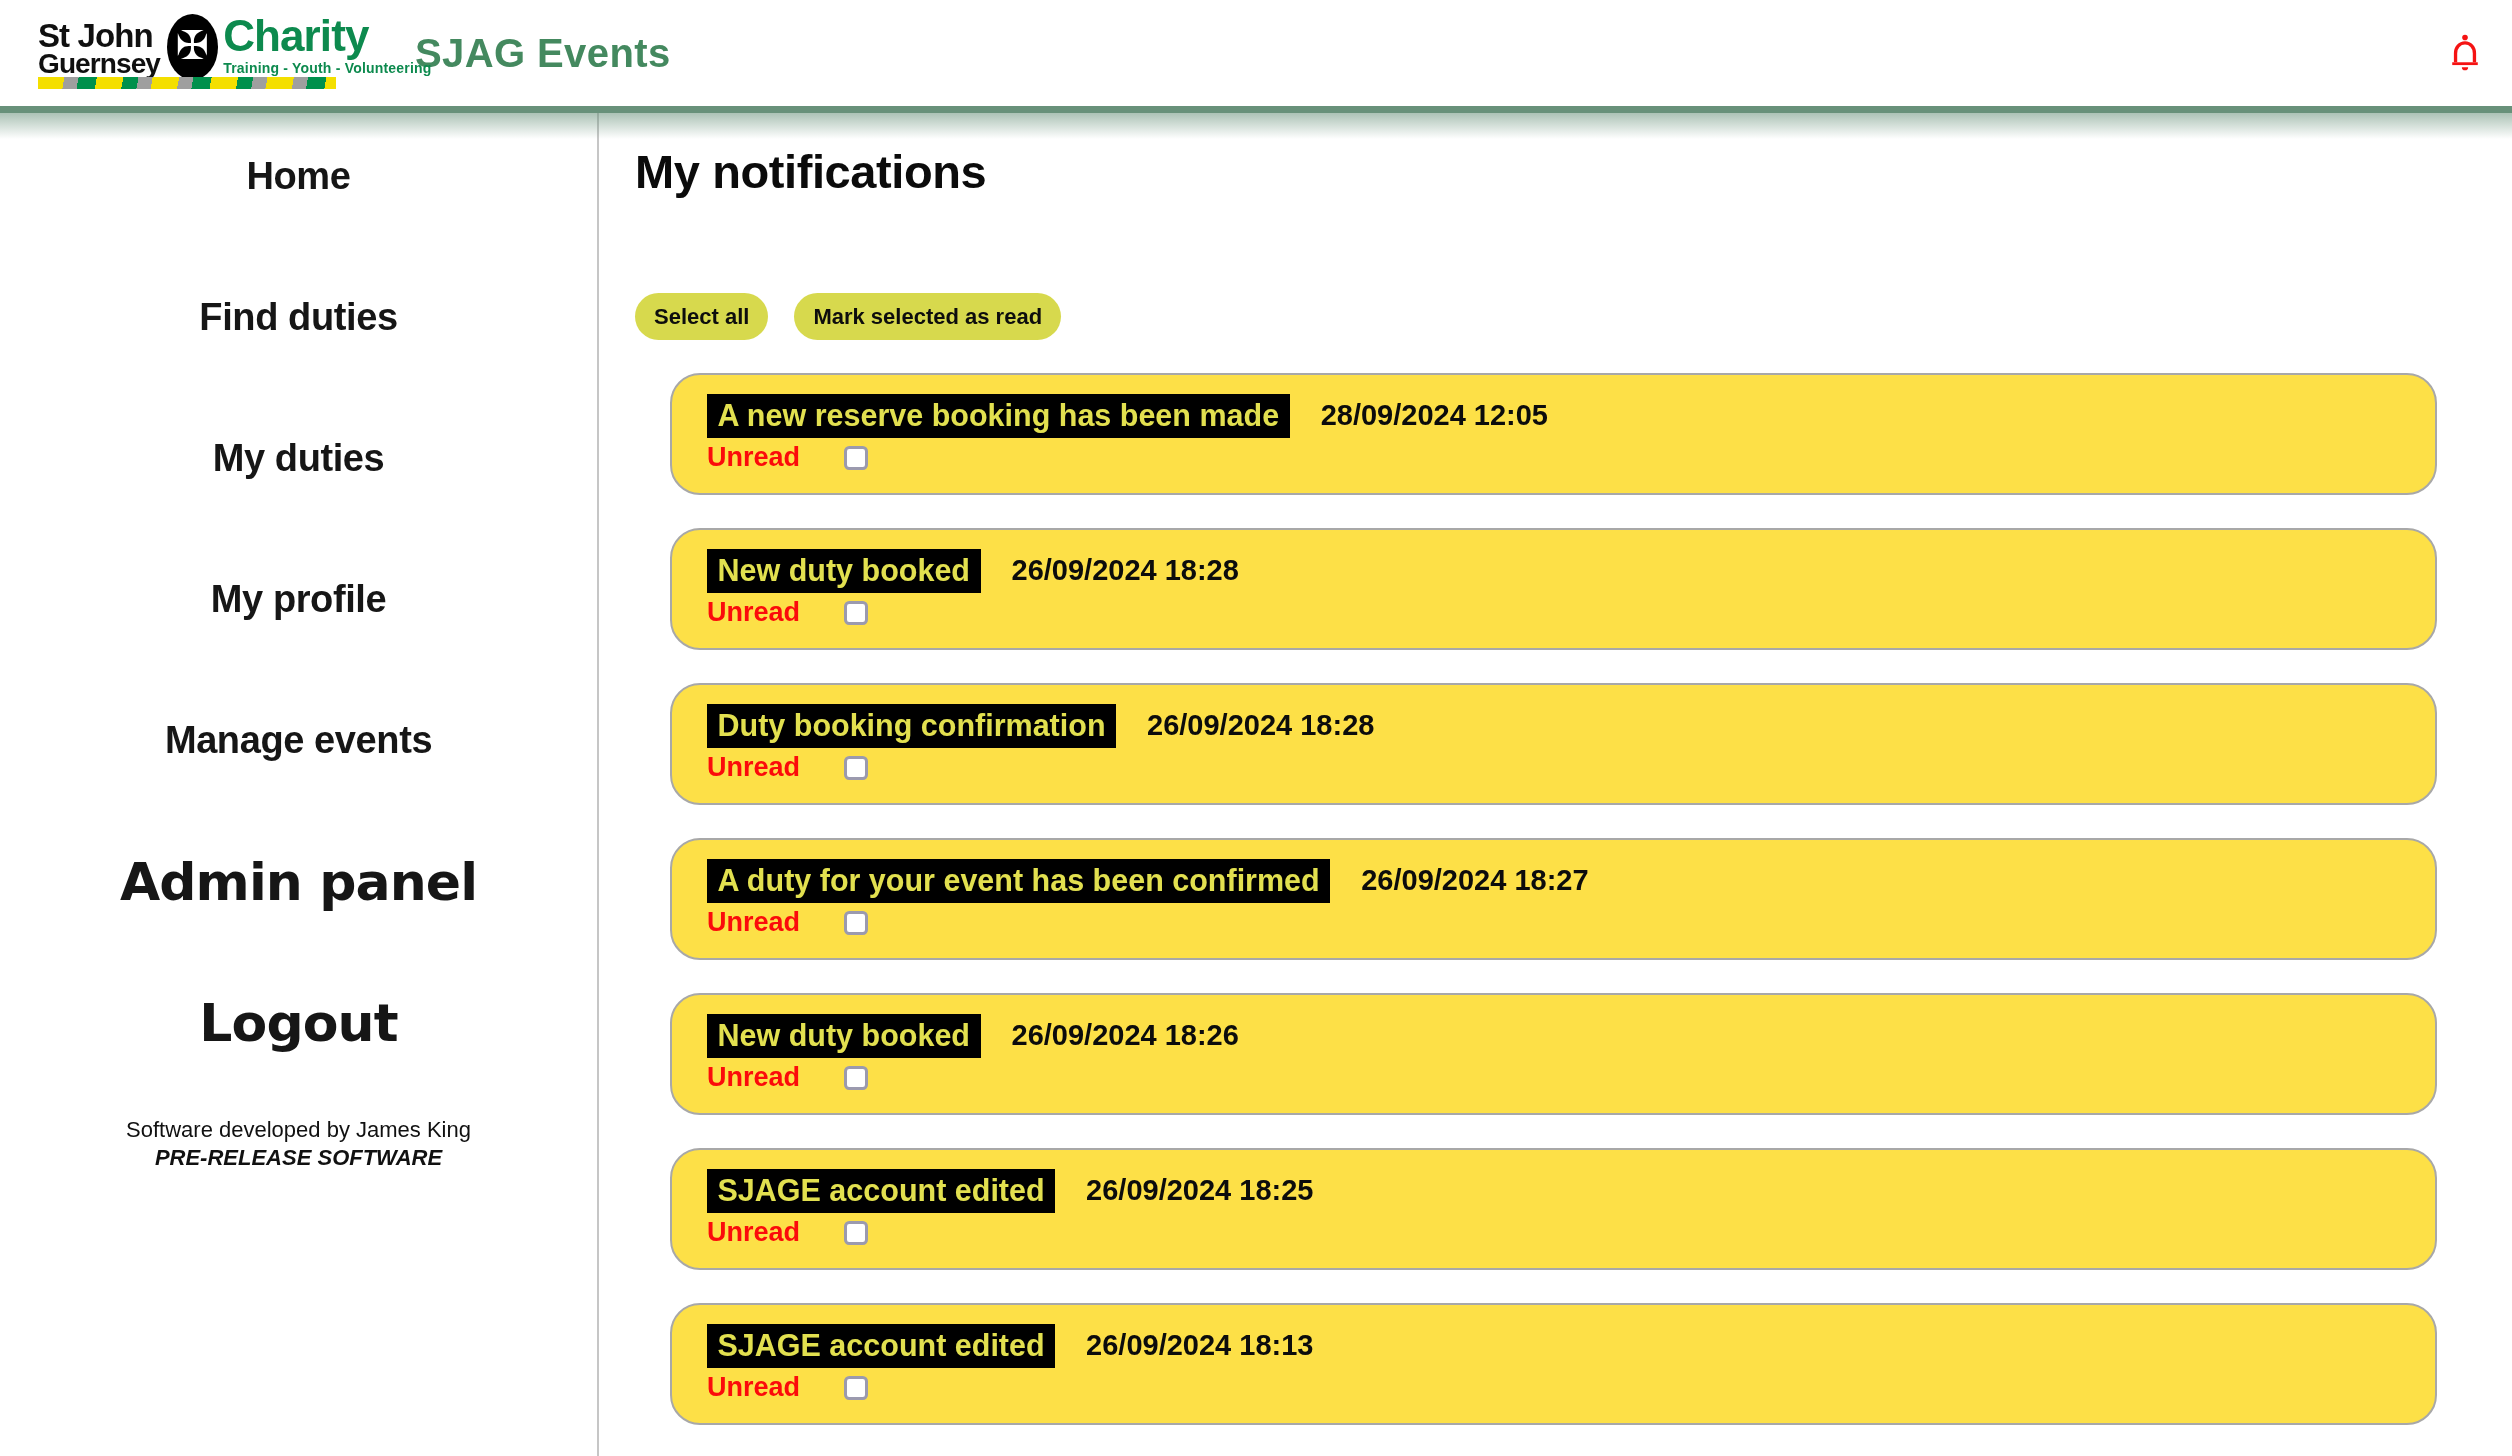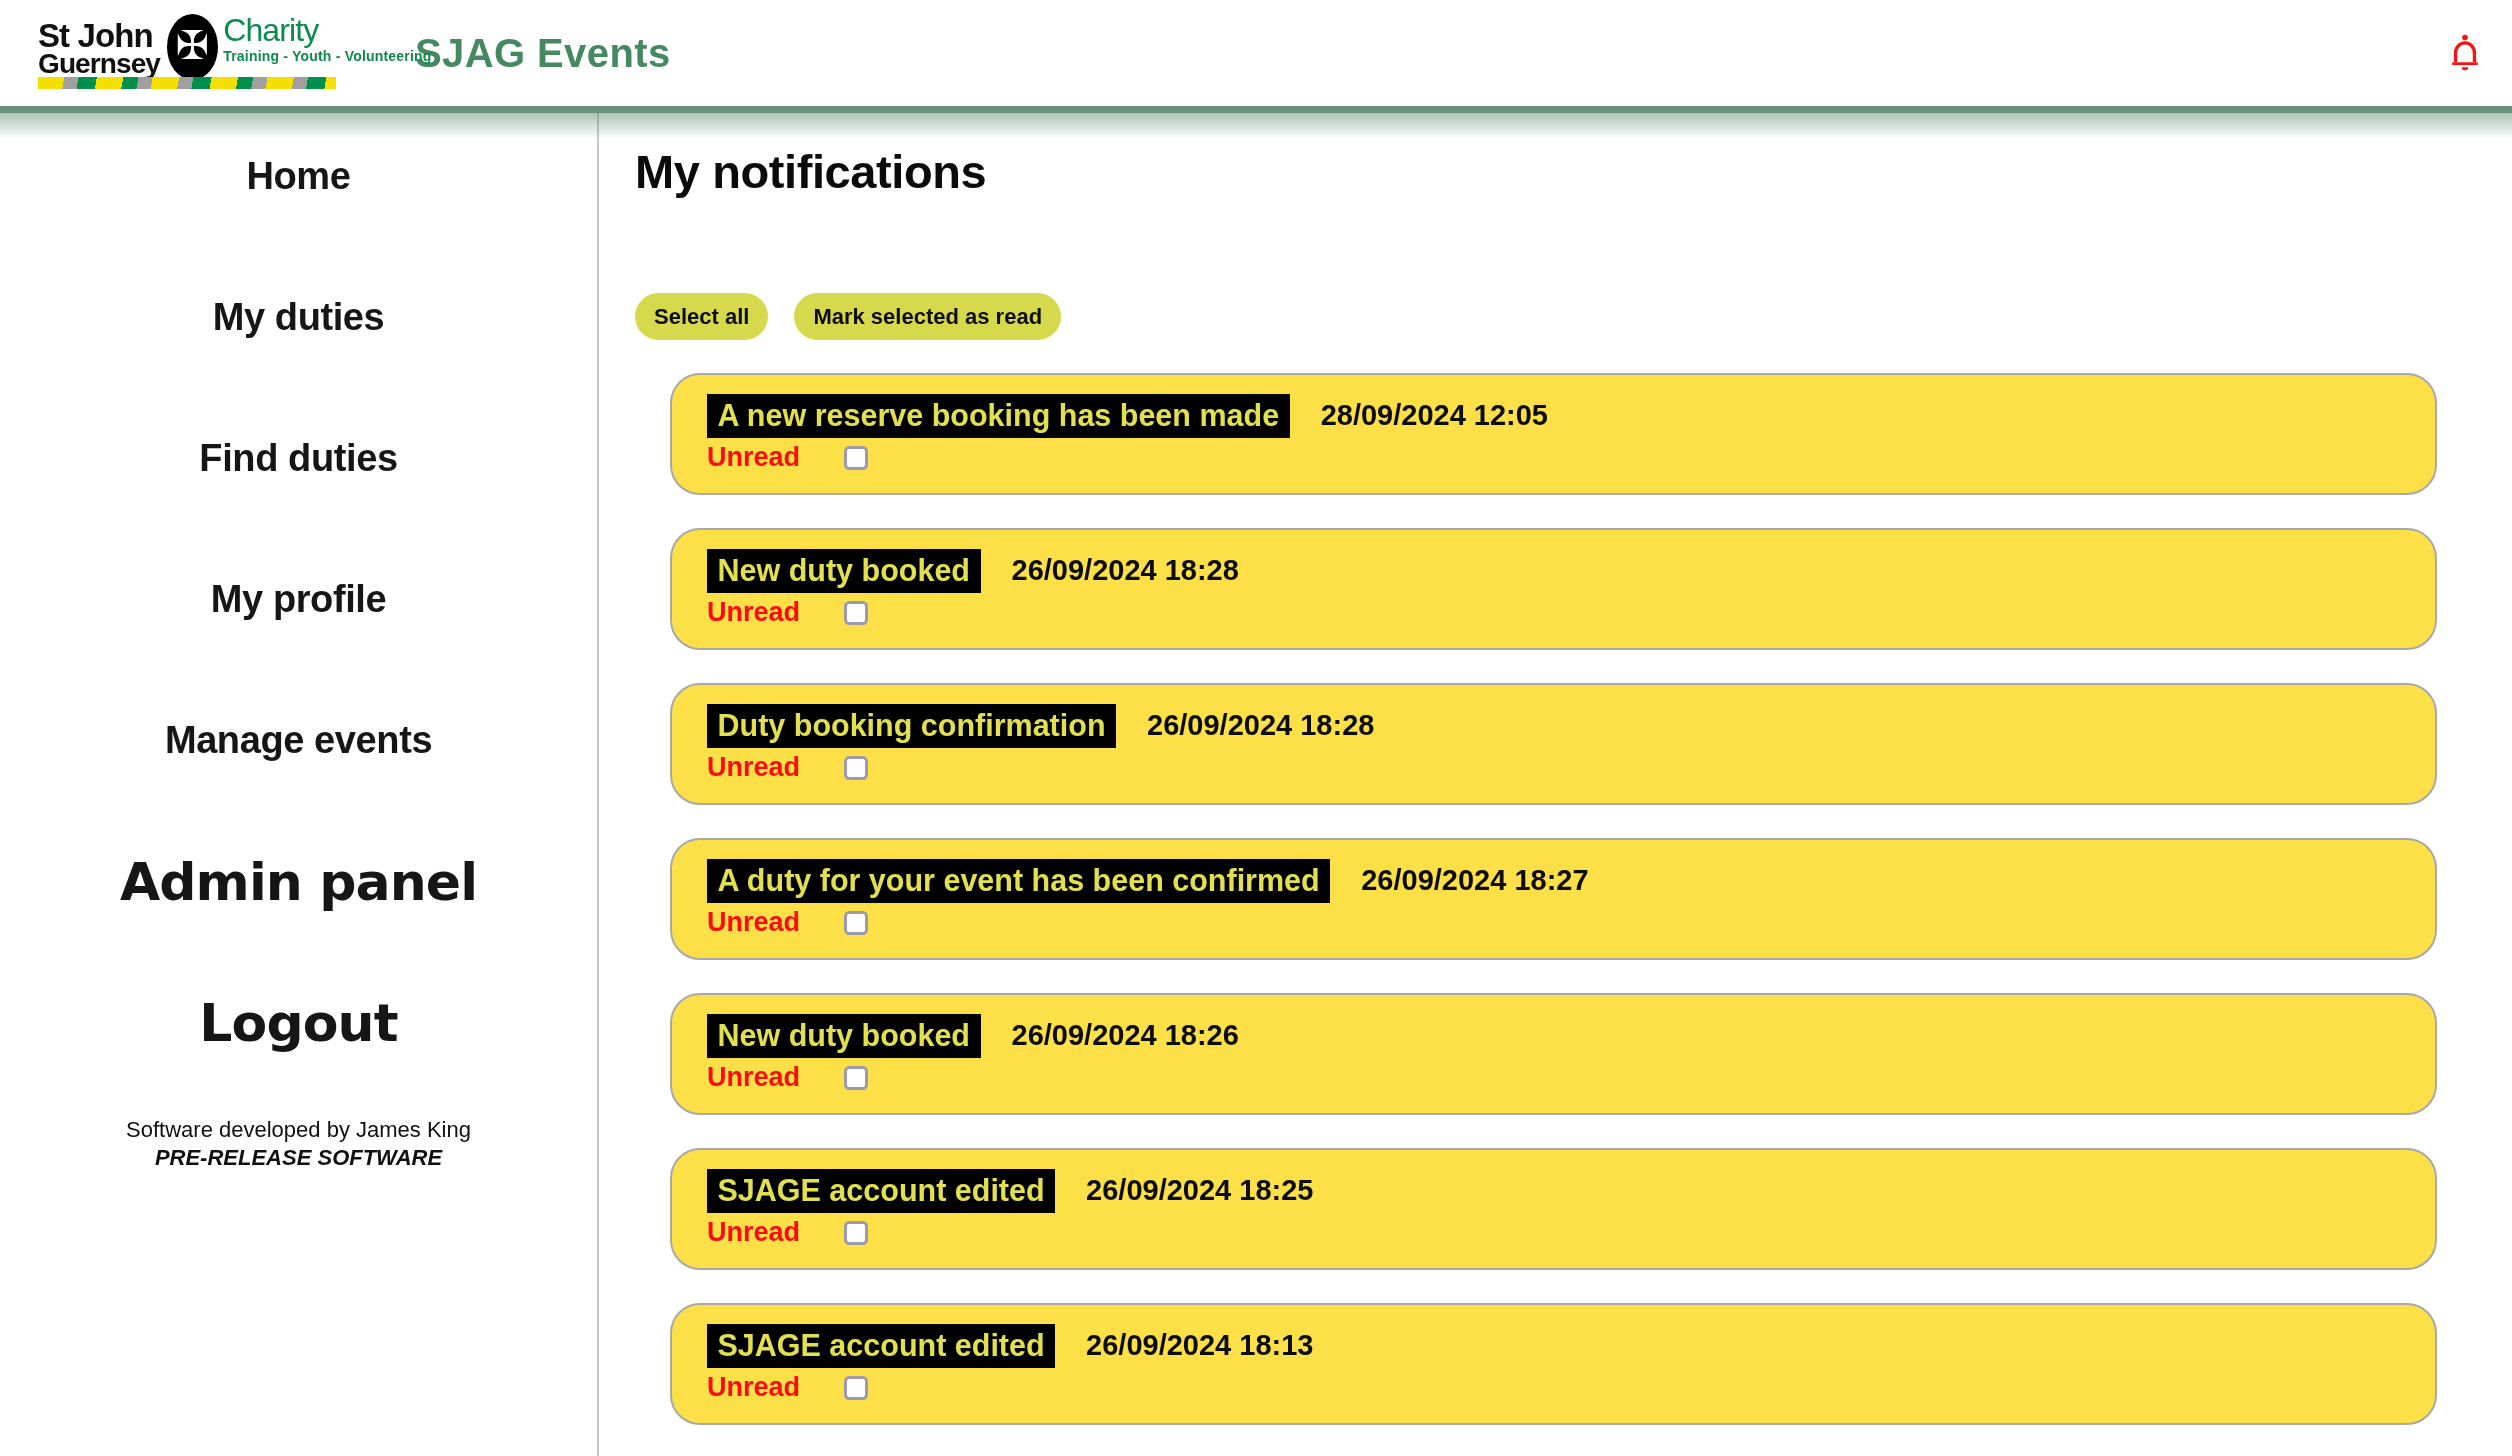--- a/index.html
+++ b/index.html
@@ -53,22 +53,22 @@
   }
   .logo-badge .cross {
     color: #fff;
     font-family: "DejaVu Sans", sans-serif;
     font-size: 40px;
     line-height: 1;
     transform: translateY(-1.7px);
   }
   .logo-brand { margin-top: 14px; }
   .logo-brand .brand-word {
-    font-size: 32px;
-    font-weight: normal;
+    font-size: 44px;
+    font-weight: bold;
     letter-spacing: -0.9px;
     color: var(--brand_green, #0d8a4e);
     line-height: 1.0;
   }
   .logo-brand .brand-tagline {
     margin-top: 1.7px;
     font-size: 14px;
     font-weight: bold;
     color: var(--brand_green, #0d8a4e);
     letter-spacing: 0.2px;
@@ -295,24 +295,24 @@
 </div>
 
 <div class="layout">
 
   <nav class="sidebar">
     <div id="nav-items">
         <div class="nav-item">
     <span class="nav-label">Home</span>
   </div>
         <div class="nav-item">
+    <span class="nav-label">Find duties</span>
+  </div>
+        <div class="nav-item">
     <span class="nav-label">My duties</span>
-  </div>
-        <div class="nav-item">
-    <span class="nav-label">Find duties</span>
   </div>
         <div class="nav-item">
     <span class="nav-label">My profile</span>
   </div>
         <div class="nav-item">
     <span class="nav-label">Manage events</span>
   </div>
         <div class="nav-item alt">
     <span class="nav-label">Admin panel</span>
   </div>

